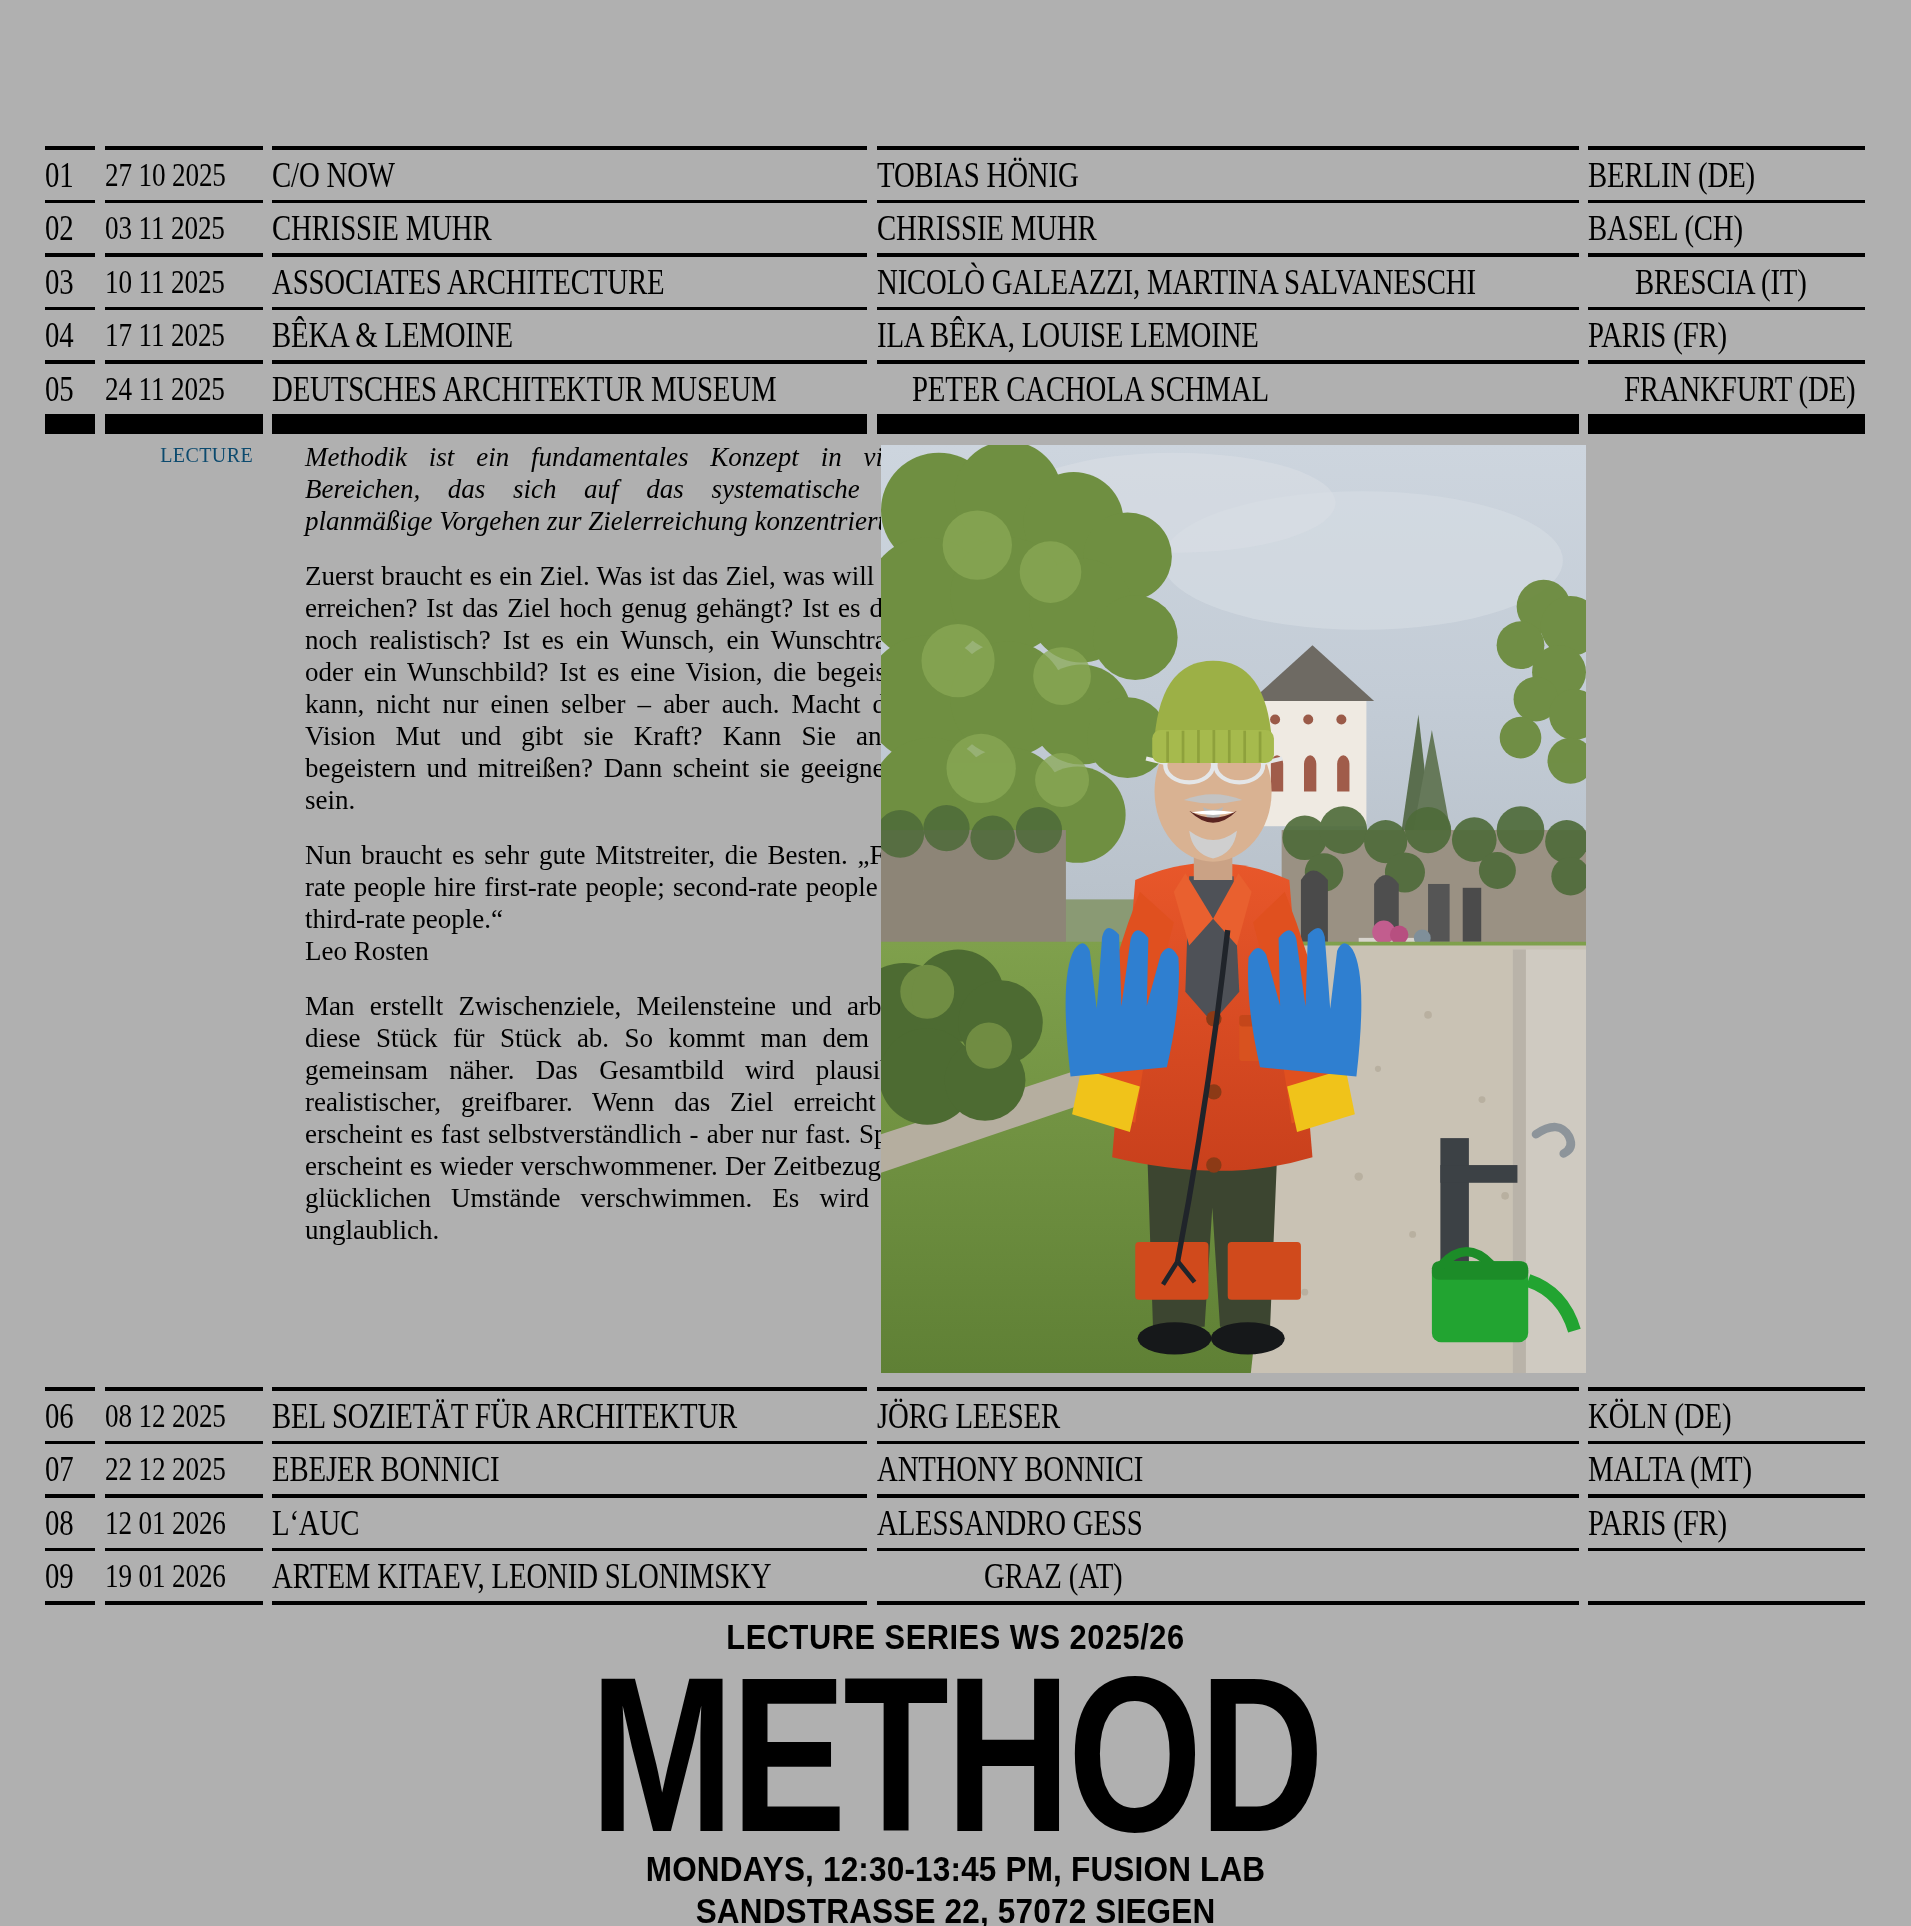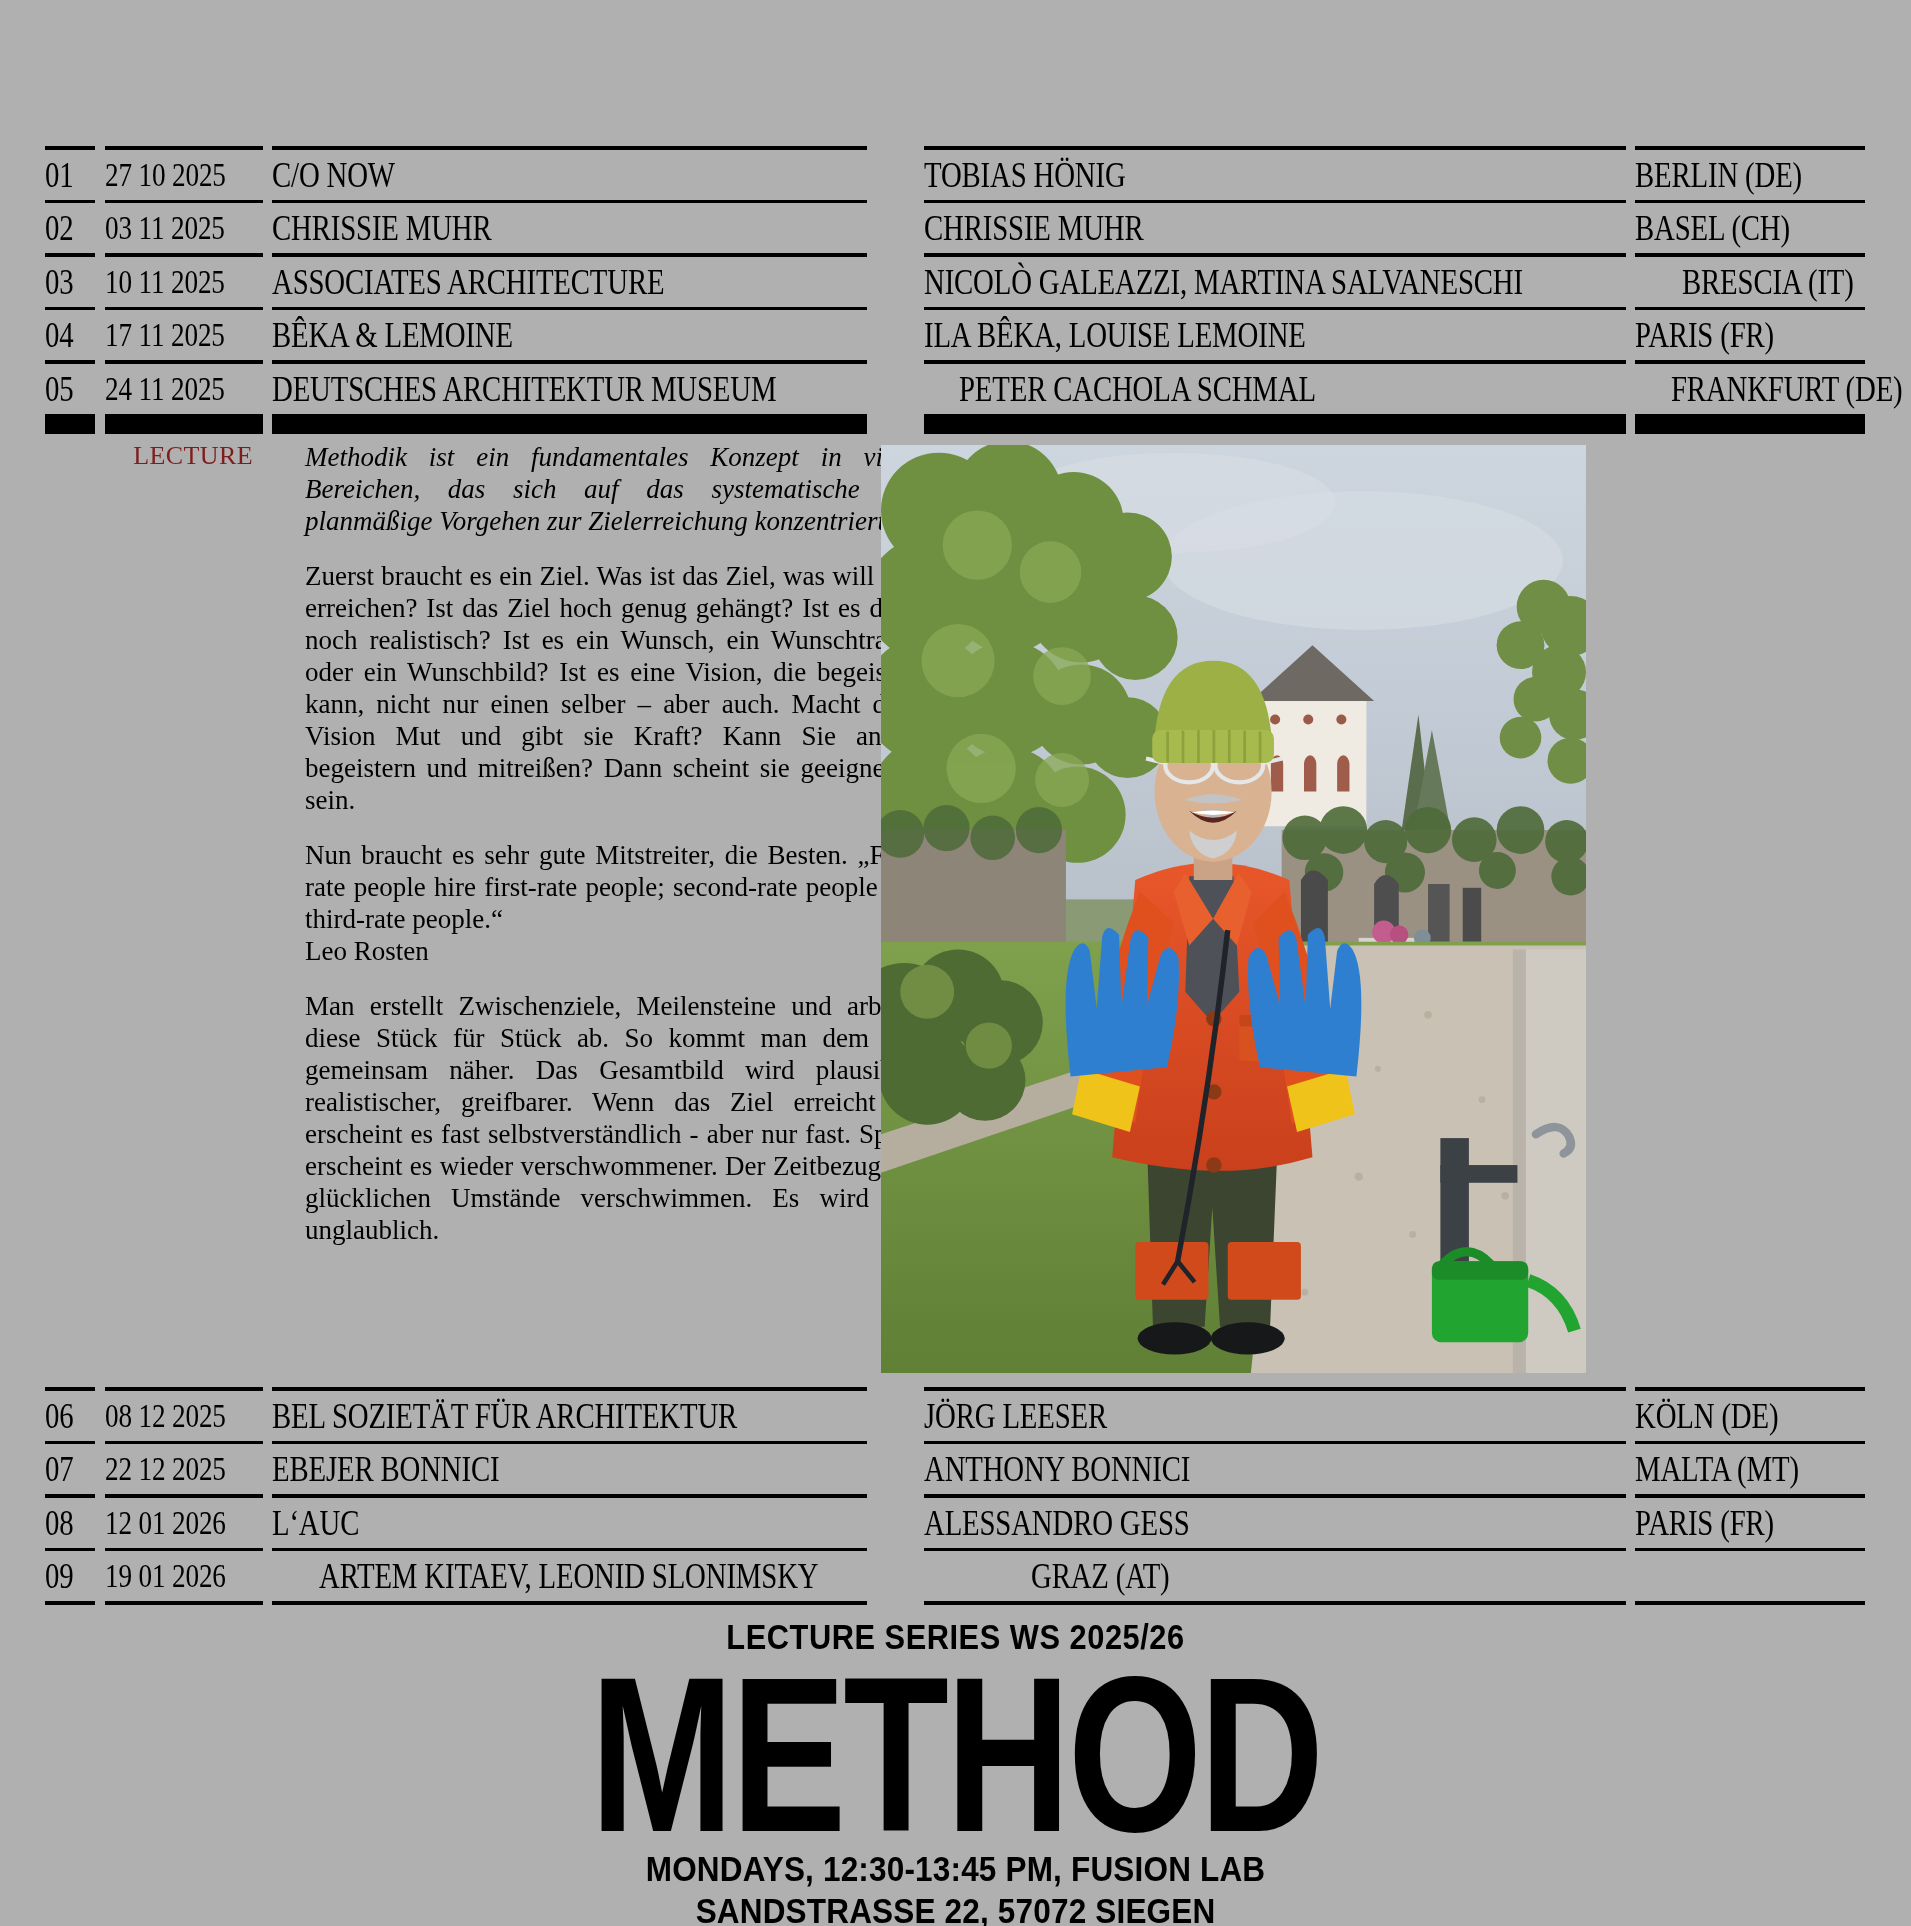--- a/index.html
+++ b/index.html
@@ -25,21 +25,21 @@
     height:3.5px;
     margin:0;
   }
   .rowline .seg{background:#000;height:3.5px;}
   .rowline.thick{height:20px;}
   .rowline.thick .seg{height:20px;}
 
   .c-num  {flex:0 0 50px;}
   .c-date {flex:0 0 158px;}
   .c-org  {flex:0 0 595px;}
-  .c-spk  {flex:0 0 702px;margin-left:47px;}
+  .c-spk  {flex:0 0 702px;}
   .c-city {flex:1 1 auto;}
 
   .datarow{
     display:flex;
     width:100%;
     gap:9.6px;
     align-items:flex-start;
     height:50px;
   }
   .cell{
@@ -61,24 +61,24 @@
     position:absolute;
     left:45px;
     width:1820px;
   }
   .lect-label{
     position:absolute;
     left:58px;
     top:0px;
     width:150px;
     text-align:right;
-    font-size:26px;
+    font-size:20px;
     line-height:29px;
     letter-spacing:0.4px;
-    color:#7f1d1d;
+    color:#0c4a6e;
   }
   .lect-text{
     position:absolute;
     left:260px;
     top:0px;
     width:623px;
     font-size:27px;
     line-height:32px;
     text-align:justify;
     color:#000;

